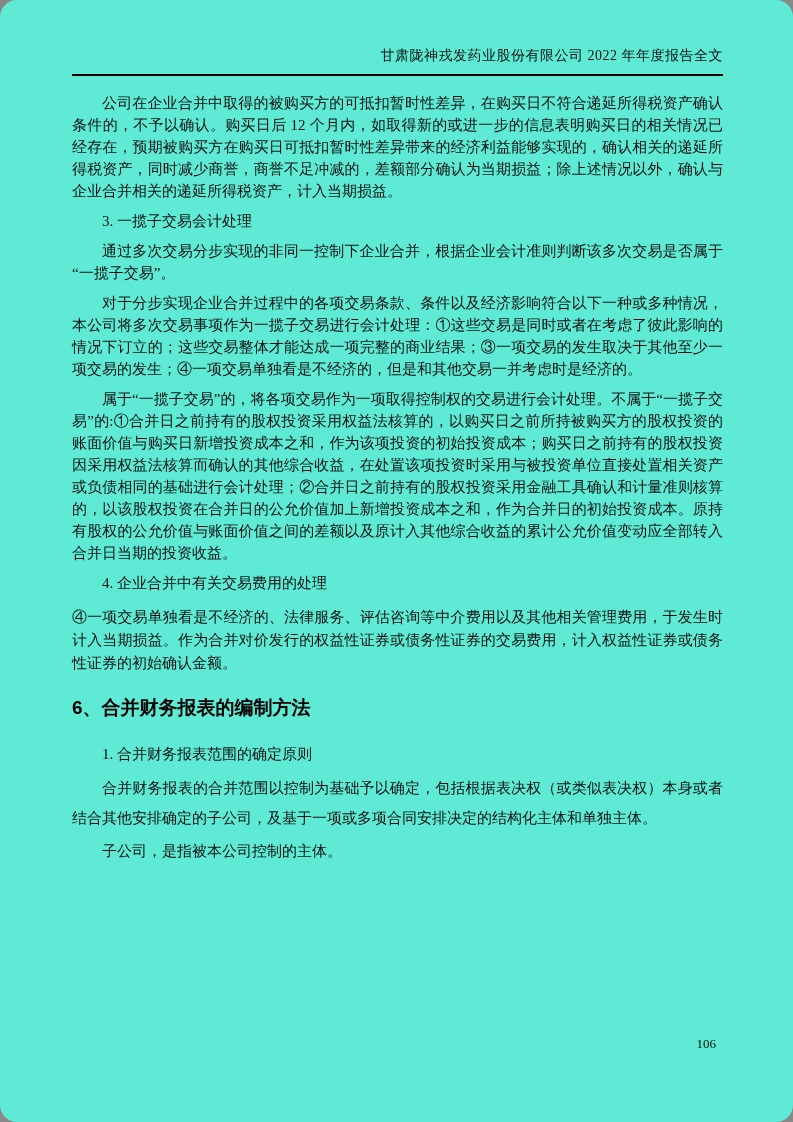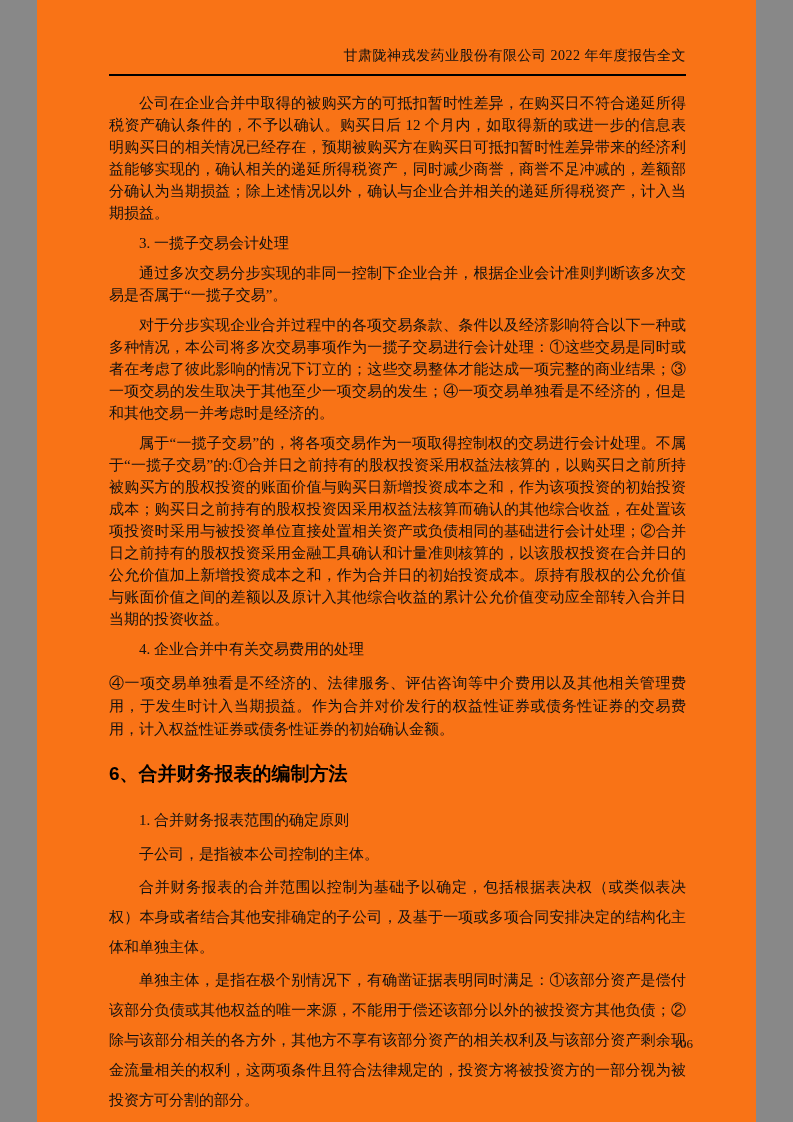--- a/index.html
+++ b/index.html
@@ -1,24 +1,25 @@
 <!DOCTYPE html>
 <html lang="zh"><head>
 <meta charset="utf-8">
 <style>
   html,body{margin:0;padding:0;background:#888;}
   .page{
     position:relative;
-    width:719px;height:1122px;
+    width:793px;height:1122px;
     margin:0 auto;
-    background:#f97316;
+    background:#5eead4;
     color:#111111;
     font-family:"Liberation Serif","DejaVu Serif",serif;
     overflow:hidden;
     box-sizing:border-box;
+    border-radius:17px;
   }
   .content{
     margin:0 70px 0 72px; 
   }
   .header-title{
     text-align:right;
     font-size:14px;
     line-height:20px;
     padding:46px 0 8px 0;
     color:#111111;
@@ -65,21 +66,21 @@
     margin:0 0 3px 0;
     text-align:justify;
     text-justify:inter-ideograph;
   }
   .sec-b .sub-heading{
     line-height:22px;
     margin:0 0 8px 0;
   }
   .page-number{
     position:absolute;
-    right:63px;
+    right:77px;
     top:1036px;
     font-size:13px;
     line-height:16px;
     color:#111111;
   }
 </style>
 </head>
 <body>
 
 <div class="page">
@@ -102,24 +103,23 @@
       <p class="sub-heading">4. 企业合并中有关交易费用的处理</p>
 
       <p class="p-costs">④一项交易单独看是不经济的、法律服务、评估咨询等中介费用以及其他相关管理费用，于发生时计入当期损益。作为合并对价发行的权益性证券或债务性证券的交易费用，计入权益性证券或债务性证券的初始确认金额。</p>
     </div>
 
     <div class="section-heading">6、合并财务报表的编制方法</div>
 
     <div class="sec-b">
       <p class="sub-heading">1. 合并财务报表范围的确定原则</p>
 
+      <p class="indent">合并财务报表的合并范围以控制为基础予以确定，包括根据表决权（或类似表决权）本身或者结合其他安排确定的子公司，及基于一项或多项合同安排决定的结构化主体和单独主体。</p>
+
       <p class="indent">子公司，是指被本公司控制的主体。</p>
 
-      <p class="indent">合并财务报表的合并范围以控制为基础予以确定，包括根据表决权（或类似表决权）本身或者结合其他安排确定的子公司，及基于一项或多项合同安排决定的结构化主体和单独主体。</p>
 
-
-      <p class="indent">单独主体，是指在极个别情况下，有确凿证据表明同时满足：①该部分资产是偿付该部分负债或其他权益的唯一来源，不能用于偿还该部分以外的被投资方其他负债；②除与该部分相关的各方外，其他方不享有该部分资产的相关权利及与该部分资产剩余现金流量相关的权利，这两项条件且符合法律规定的，投资方将被投资方的一部分视为被投资方可分割的部分。</p>
     </div>
 
   </div>
 
   <div class="page-number">106</div>
 </div>
 
 </body></html>

